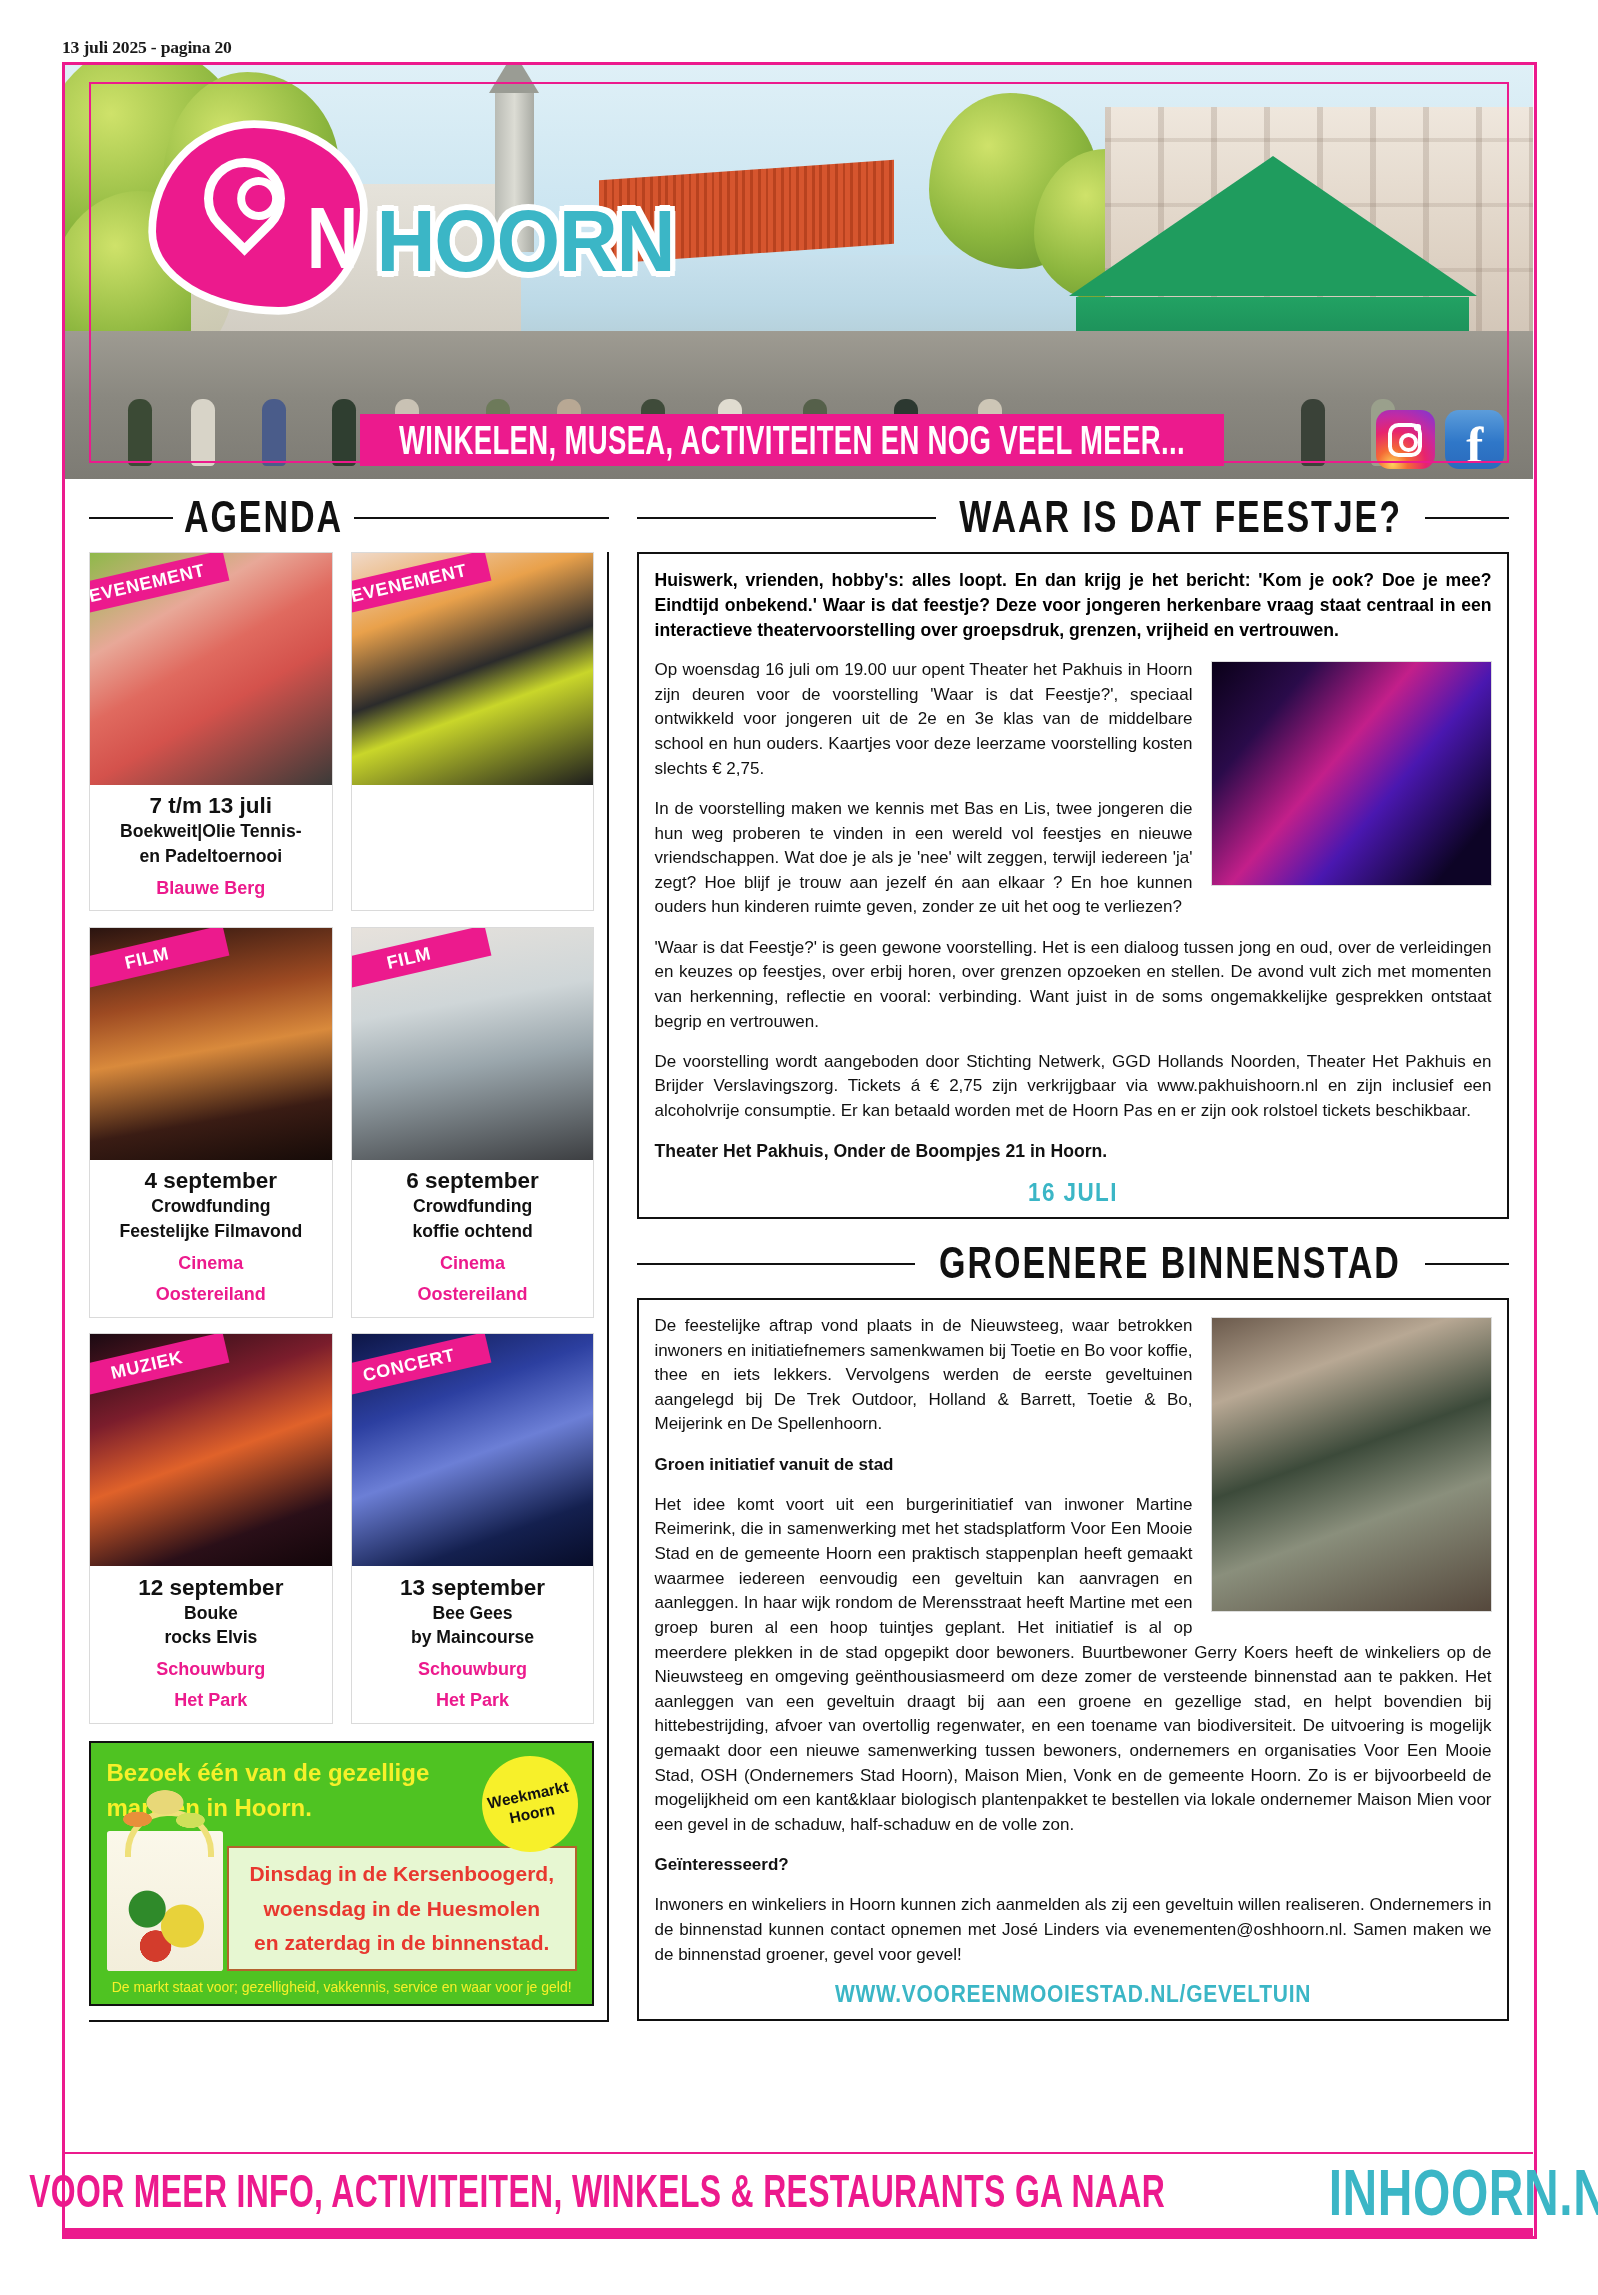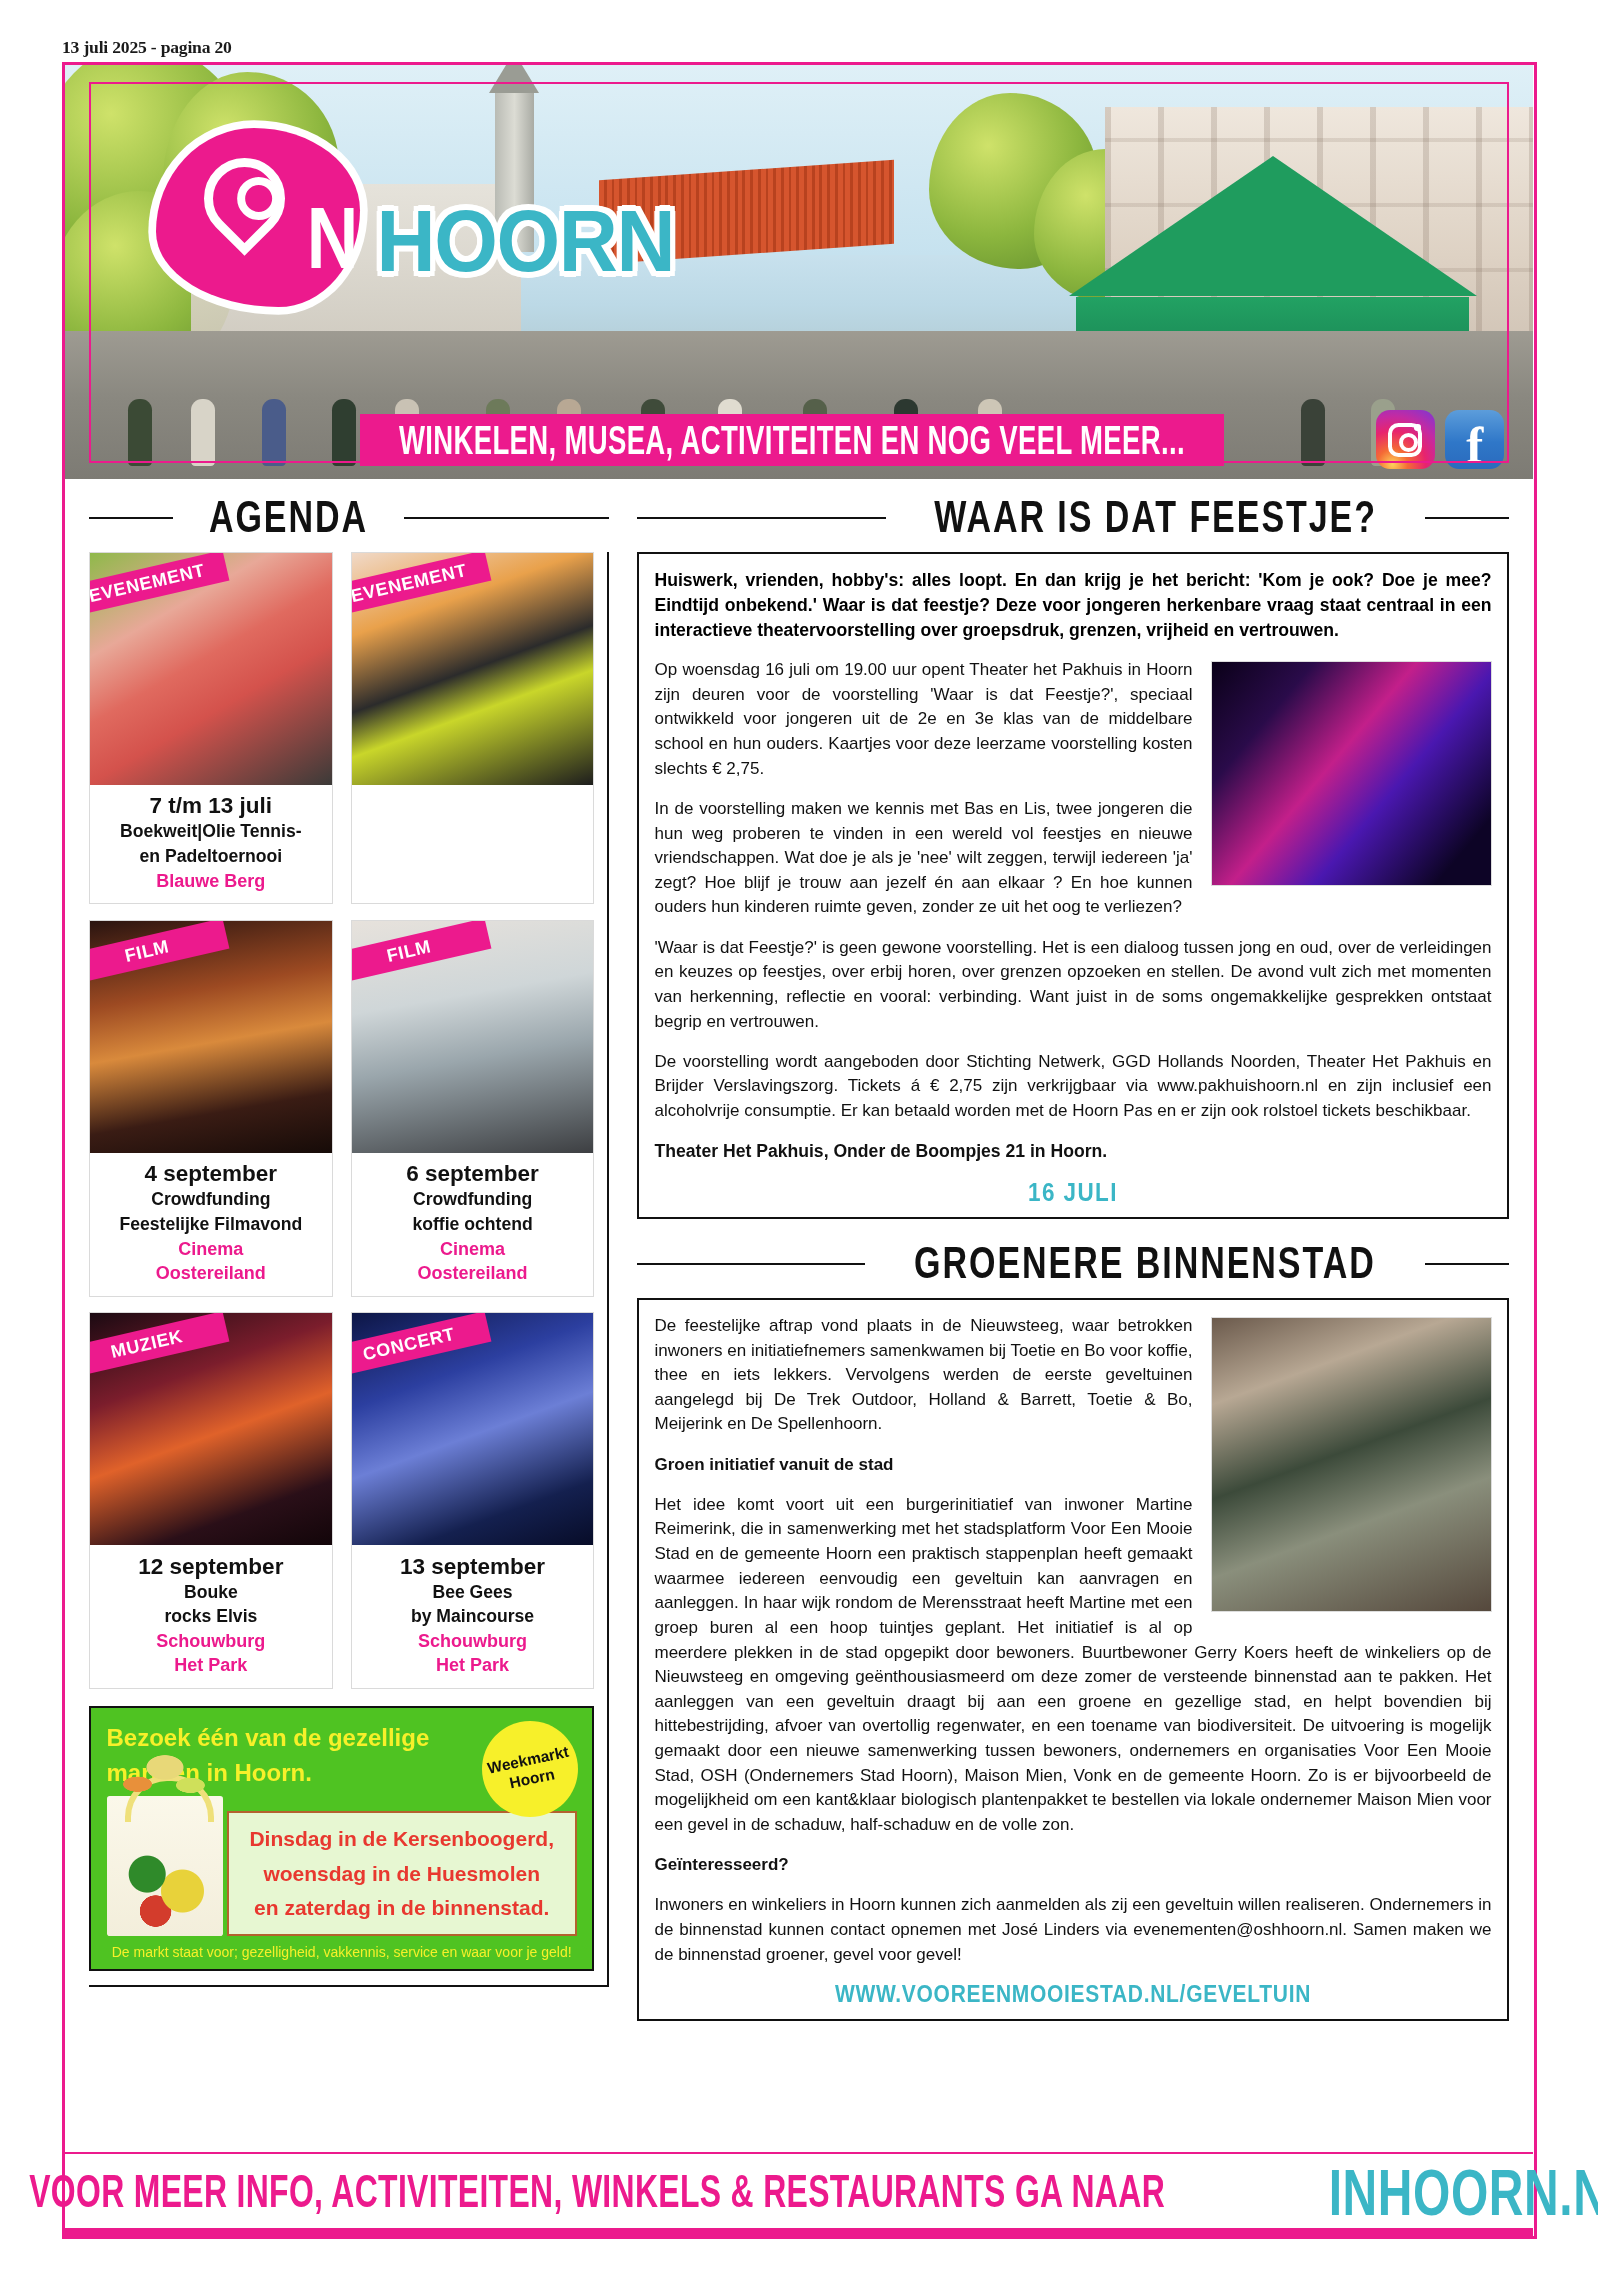--- a/index.html
+++ b/index.html
@@ -180,21 +180,21 @@
   .content{
     position:absolute; left:0px; top:414px;
     width:1468px; height:1686px;
     padding:9.8px 24px 0 24px;
     display:flex; gap:28px;
   }
   .col-left{ width:520px; }
   .col-right{ flex:1; }
 
   
-  .sec-head{ display:flex; align-items:center; gap:29px; margin:8.4px 0 12.6px 0; }
+  .sec-head{ display:flex; align-items:center; gap:4px; margin:8.4px 0 12.6px 0; }
   .sec-head .rule{ flex:1; height:2.1px; background:#111; }
   .sec-head .rule.short{ flex:0 0 84px; }
   .sec-title{
     font-family:"Liberation Sans Narrow","Liberation Sans", sans-serif;
     font-size:37px; font-weight:bold; color:#111;
     letter-spacing:2.1px; white-space:nowrap;
     transform:scaleY(1.18) scaleX(0.92);
   }
 
   
@@ -226,21 +226,21 @@
   }
   .ev-cap{ padding:8.4px 5.6px 11.2px 5.6px; text-align:center; }
   .ev-date{
     font-size:22.5px; font-weight:bold; color:#111;
     font-family:"Liberation Sans", sans-serif; line-height:1.15;
   }
   .ev-title{
     font-size:17.6px; font-weight:bold; color:#111; line-height:1.3; margin-top:1.4px;
   }
   .ev-loc{
-    font-size:18px; font-weight:bold; color:#ec1a8d; line-height:1.25; margin-top:2px;
+    font-size:18px; font-weight:bold; color:#ec1a8d; line-height:1.25; margin-top:9px;
   }
 
   
   .ph{ position:absolute; inset:0; }
   .ph-p1{ background:linear-gradient(150deg,#8fb94a 0%,#e8a898 28%,#e06a5f 46%,#d4524c 62%,#3b3a38 100%); }
   .ph-p2{ background:linear-gradient(160deg,#f0d9c8 0%,#e9a14b 26%,#2b2b2b 50%,#c9d62a 64%,#1d1d1d 100%); }
   .ph-p3{ background:linear-gradient(170deg,#2a1410 0%,#9d4a22 32%,#d98a3c 52%,#3a1c14 78%,#160b08 100%); }
   .ph-p4{ background:linear-gradient(170deg,#e7e2dc 0%,#cfd6d8 34%,#9aa6ac 58%,#3d3f42 100%); }
   .ph-p5{ background:linear-gradient(160deg,#1b0a12 0%,#7b1d2c 30%,#e0622a 52%,#2a0f18 80%,#120509 100%); }
   .ph-p6{ background:linear-gradient(160deg,#0d1646 0%,#2c3fa0 30%,#6c7fd6 52%,#14204f 80%,#070c28 100%); }

